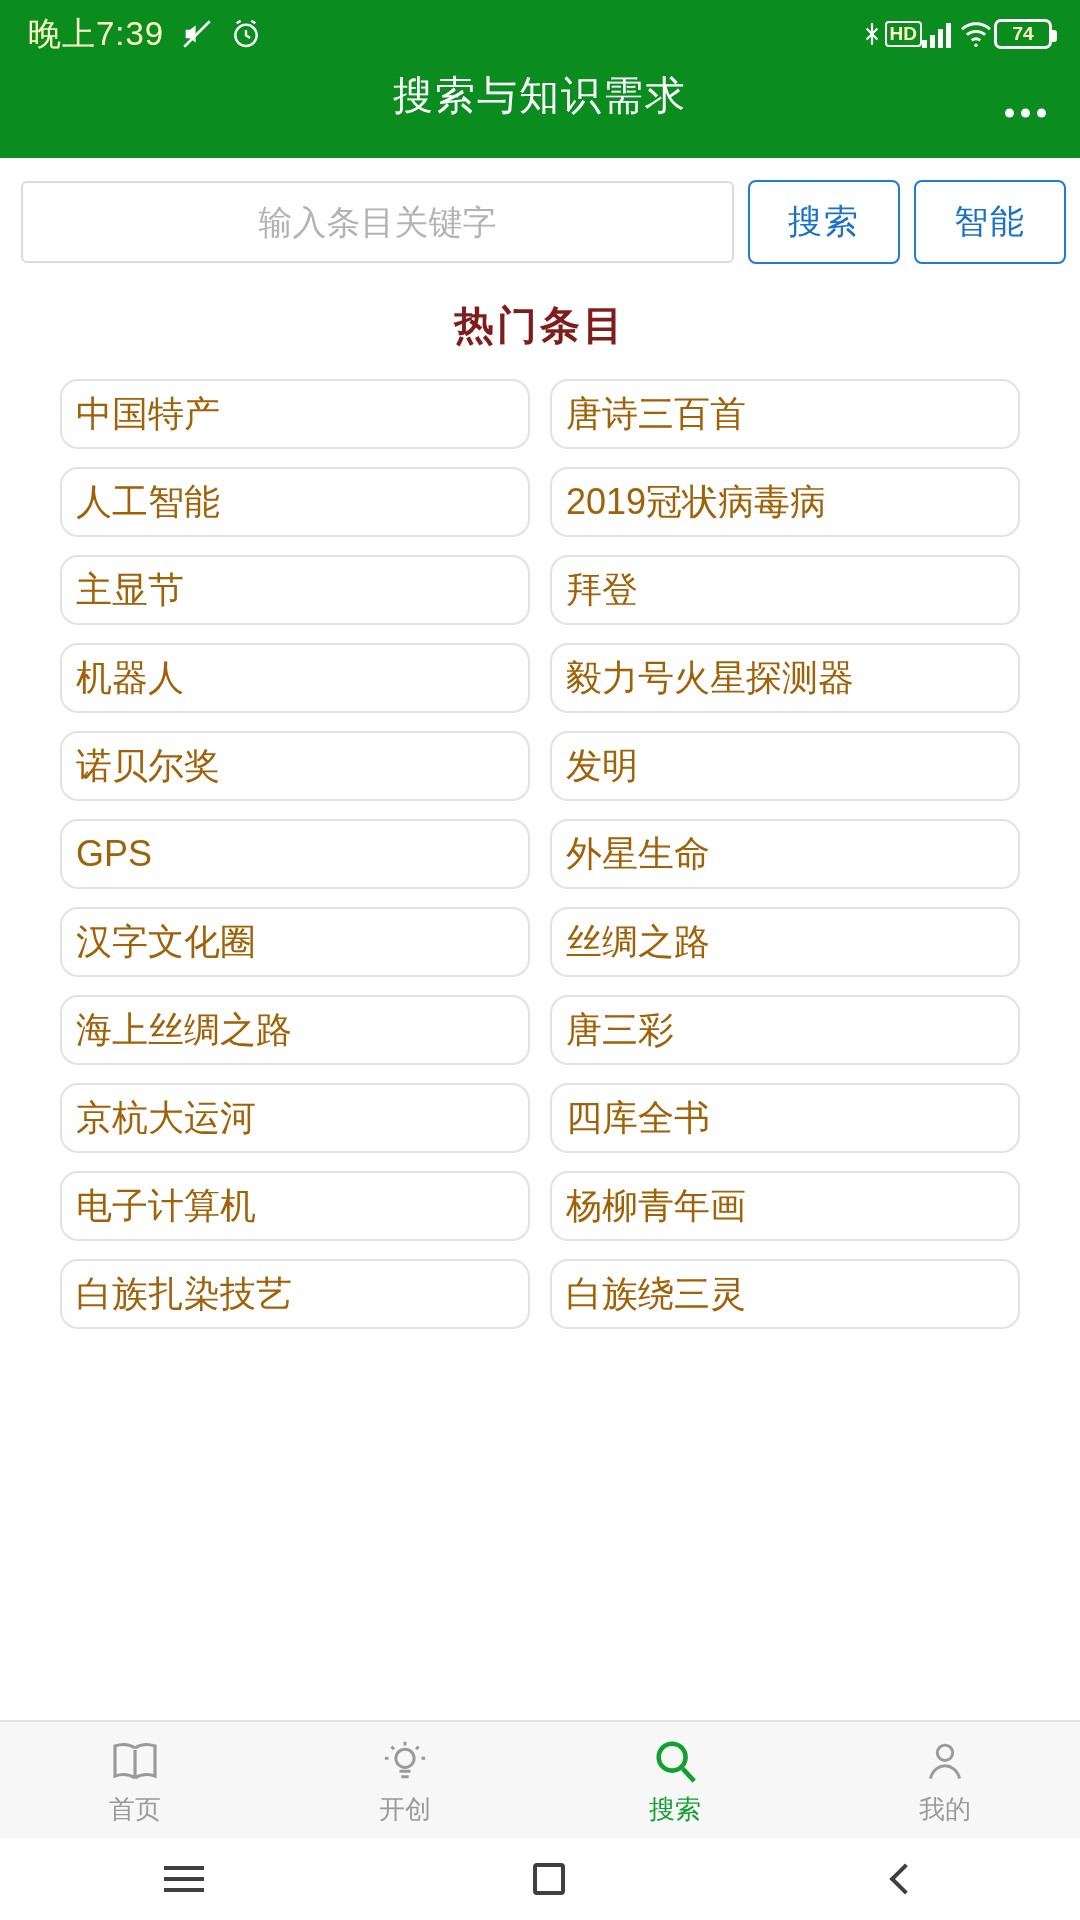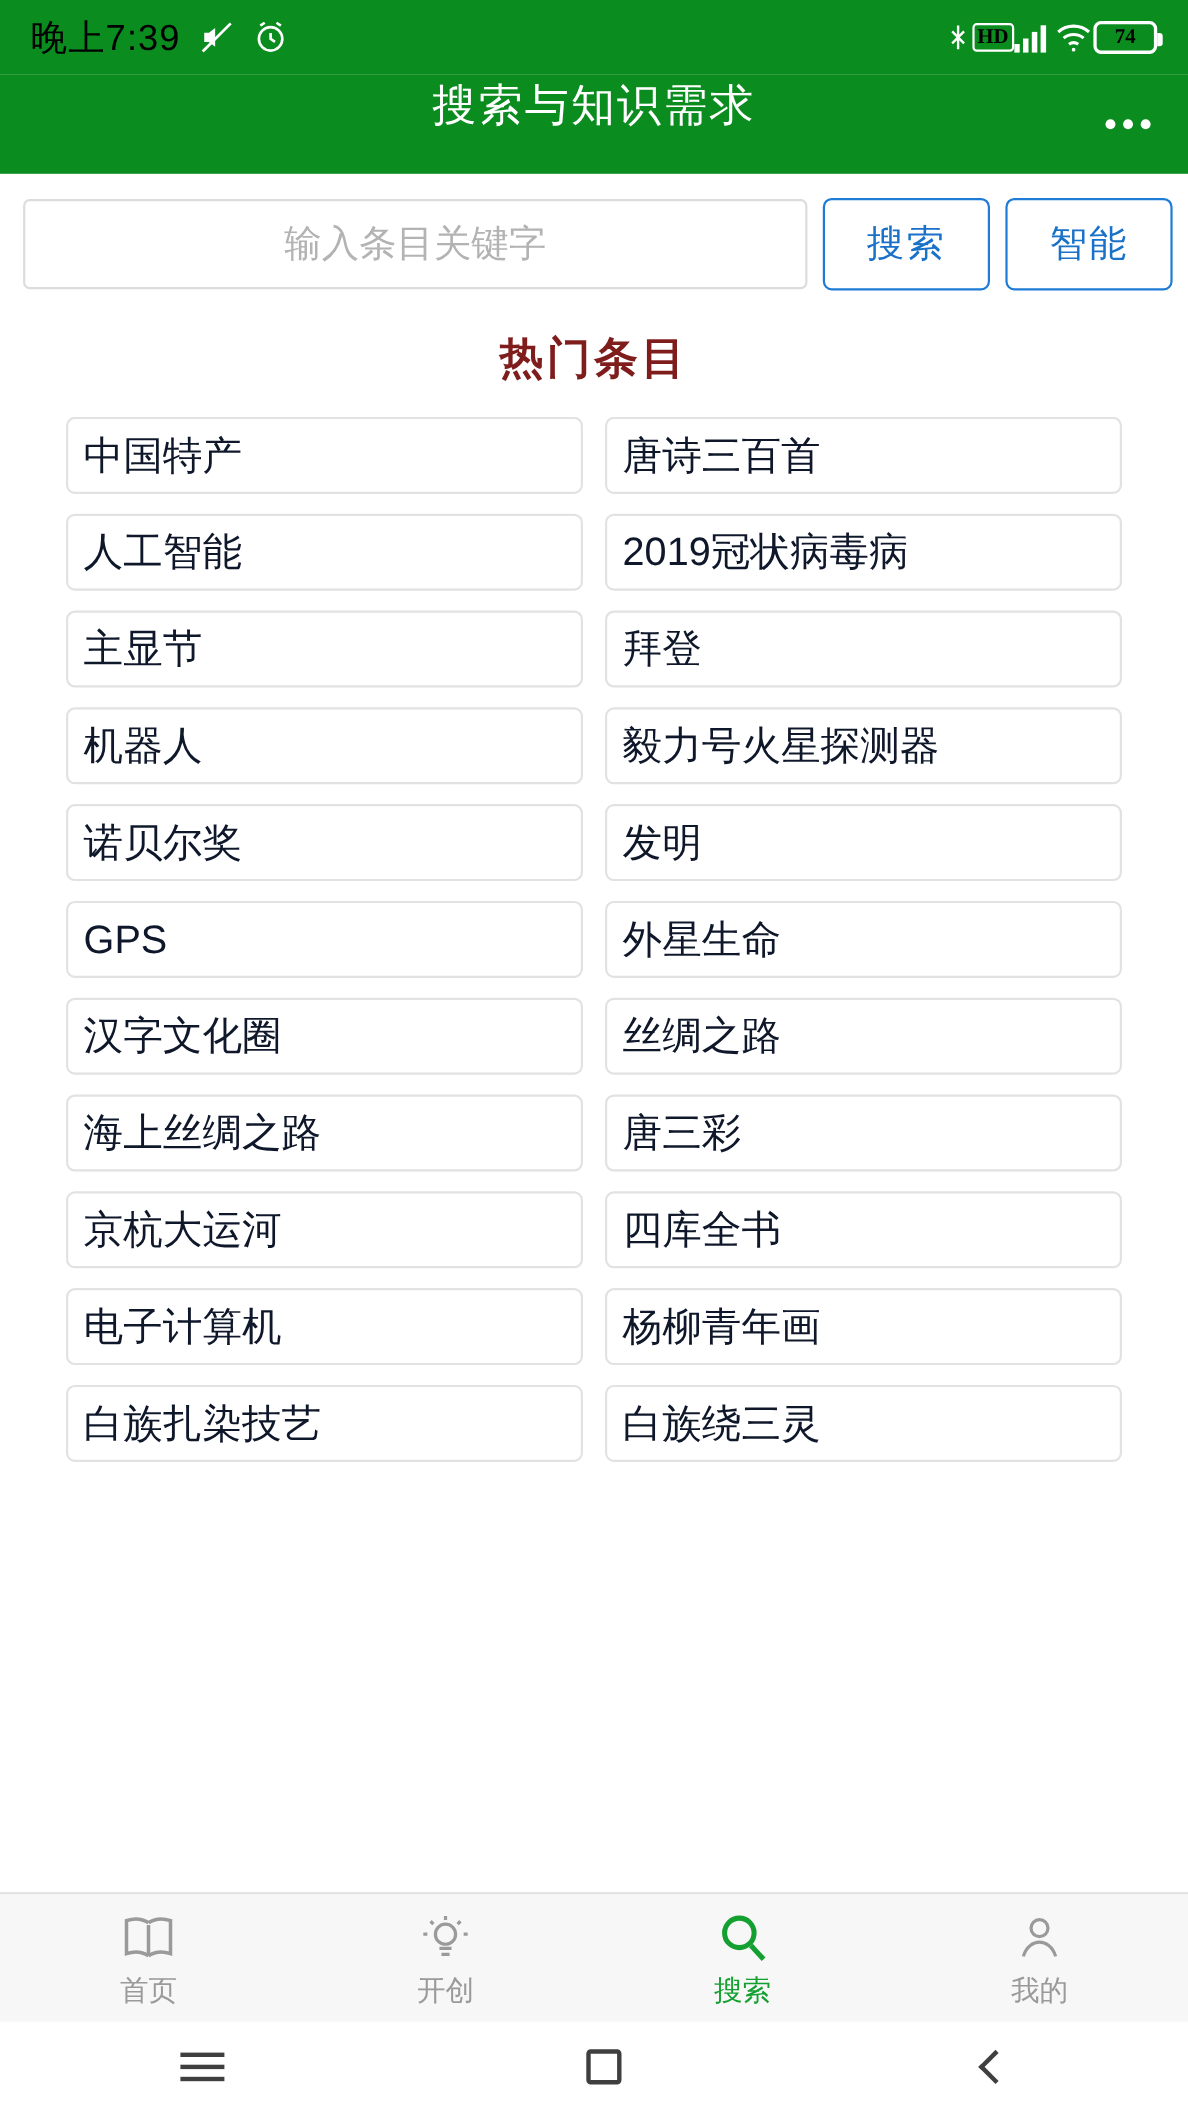--- a/index.html
+++ b/index.html
@@ -8,29 +8,29 @@
     height: 1920px;
     background: #ffffff;
     font-family: "Liberation Sans", sans-serif;
     overflow: hidden;
   }
 
   
   .statusbar {
     height: 68px;
     background: #0a8c1f;
-    color: #000000;
+    color: #fef9c3;
     display: flex;
     align-items: center;
     padding: 0 28px;
     font-size: 31px;
   }
   .status-left { display: flex; align-items: center; gap: 16px; }
   .status-time { font-size: 33px; letter-spacing: 1px; }
-  .status-right { margin-left: auto; display: flex; align-items: center; gap: 0; font-family: Liberation Serif, serif; }
+  .status-right { margin-left: auto; display: flex; align-items: center; gap: 0; }
   .icon { display: inline-flex; align-items: center; justify-content: center; }
   .mute-icon { width: 34px; height: 34px; position: relative; }
   .mute-icon svg, .alarm-icon svg, .bt-icon svg, .wifi-icon svg, .signal-icon svg { display: block; }
   .hd-badge {
     font-size: 19px;
     line-height: 1;
     border: 2px solid #fff;
     border-radius: 4px;
     padding: 1px 3px 2px;
     font-weight: bold;
@@ -120,27 +120,27 @@
   .grid {
     padding: 0 60px;
     display: grid;
     grid-template-columns: 1fr 1fr;
     column-gap: 20px;
     row-gap: 18px;
   }
   .chip {
     height: 70px;
     border: 2px solid #e2e2e2;
-    border-radius: 8px;
+    border-radius: 18px;
     background: #ffffff;
     display: flex;
     align-items: center;
     padding-left: 14px;
     font-size: 36px;
-    color: #0f172a;
+    color: #a16207;
     overflow: hidden;
     white-space: nowrap;
   }
   .scrollarea {
     height: 1010px;
     overflow: hidden;
     position: relative;
   }
 
   

